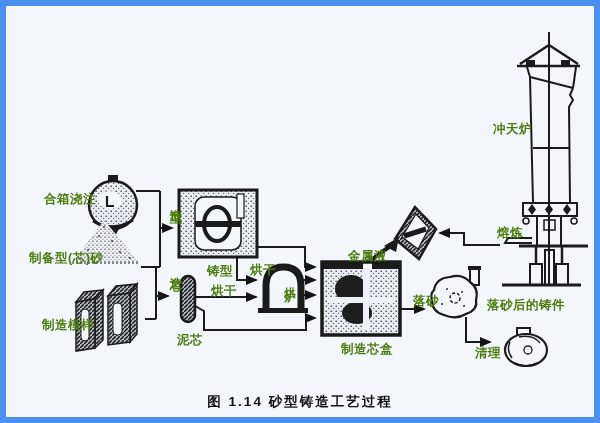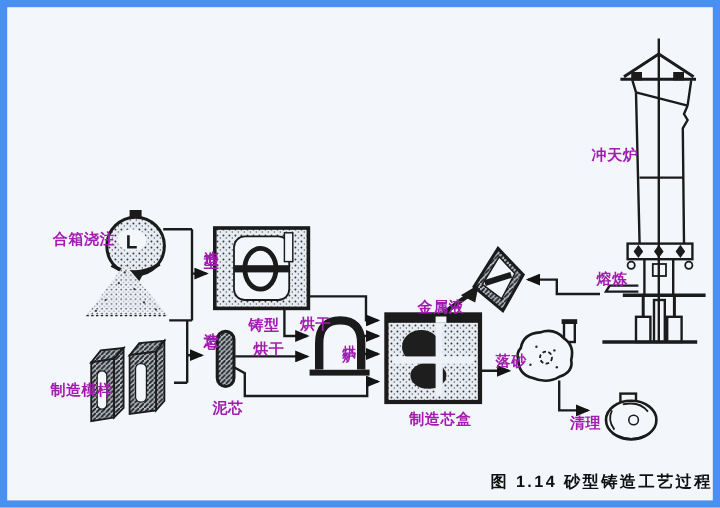--- a/index.html
+++ b/index.html
@@ -12,34 +12,34 @@
     overflow:hidden;
     font-family:"Liberation Sans","DejaVu Sans",sans-serif;
   }
   .art{position:absolute;left:0;top:0;width:588px;height:411px;}
   svg{position:absolute;left:0;top:0;}
   .lbl{
     position:absolute;
     font-weight:bold;
     font-size:12.5px;
     line-height:14px;
-    color:#a21caf;
+    color:#4d7c0f;
     white-space:nowrap;
     letter-spacing:0.5px;
   }
   .v{
     writing-mode:vertical-rl;
     letter-spacing:2px;
     line-height:13px;
   }
   .small{font-size:11.5px;}
   .caption{
     position:absolute;
     left:0;top:387px;width:588px;
-    text-align:right;
+    text-align:center;
     font-weight:bold;
     font-size:13.5px;
     color:#111;
     letter-spacing:2px;
   }
 </style>
 </head>
 <body>
 
 <div class="page" style="border-color: rgb(74, 143, 242); background: rgb(243, 247, 252);">
@@ -193,30 +193,32 @@
         <rect x="517" y="328" width="13" height="7" stroke-width="2"></rect>
         <ellipse cx="526" cy="350" rx="21" ry="16" fill="#f3f7fc" stroke-width="2.2"></ellipse>
         <path d="M510,342 Q506,350 512,358" stroke-width="1.5"></path>
         <path d="M519,337 Q533,334 540,343" stroke-width="1.5"></path>
         <path d="M514,363 Q526,369 538,363" stroke-width="2"></path>
         <circle cx="528" cy="350" r="4" stroke-width="1.3"></circle>
       </g>
     </svg>
 
     <div class="lbl" style="left:38px;top:186px">合箱浇注</div>
+    <div class="lbl" style="left:23px;top:245px">制备型(芯)砂</div>
     <div class="lbl" style="left:36px;top:312px">制造模样</div>
     <div class="lbl v" style="left:163px;top:193px">造型</div>
     <div class="lbl v" style="left:163px;top:261px">造芯</div>
     <div class="lbl" style="left:201px;top:258px">铸型</div>
     <div class="lbl" style="left:244px;top:257px">烘干</div>
     <div class="lbl" style="left:205px;top:278px">烘干</div>
     <div class="lbl v small" style="left:277px;top:272px">烘炉</div>
     <div class="lbl" style="left:171px;top:327px">泥芯</div>
     <div class="lbl" style="left:342px;top:243px">金属液</div>
     <div class="lbl" style="left:335px;top:336px">制造芯盒</div>
     <div class="lbl" style="left:491px;top:220px">熔炼</div>
     <div class="lbl" style="left:487px;top:116px">冲天炉</div>
     <div class="lbl" style="left:407px;top:288px">落砂</div>
+    <div class="lbl" style="left:481px;top:292px">落砂后的铸件</div>
     <div class="lbl" style="left:469px;top:340px">清理</div>
 
     <div class="caption">图 1.14  砂型铸造工艺过程</div>
   </div>
 </div>
 
 </body></html>

